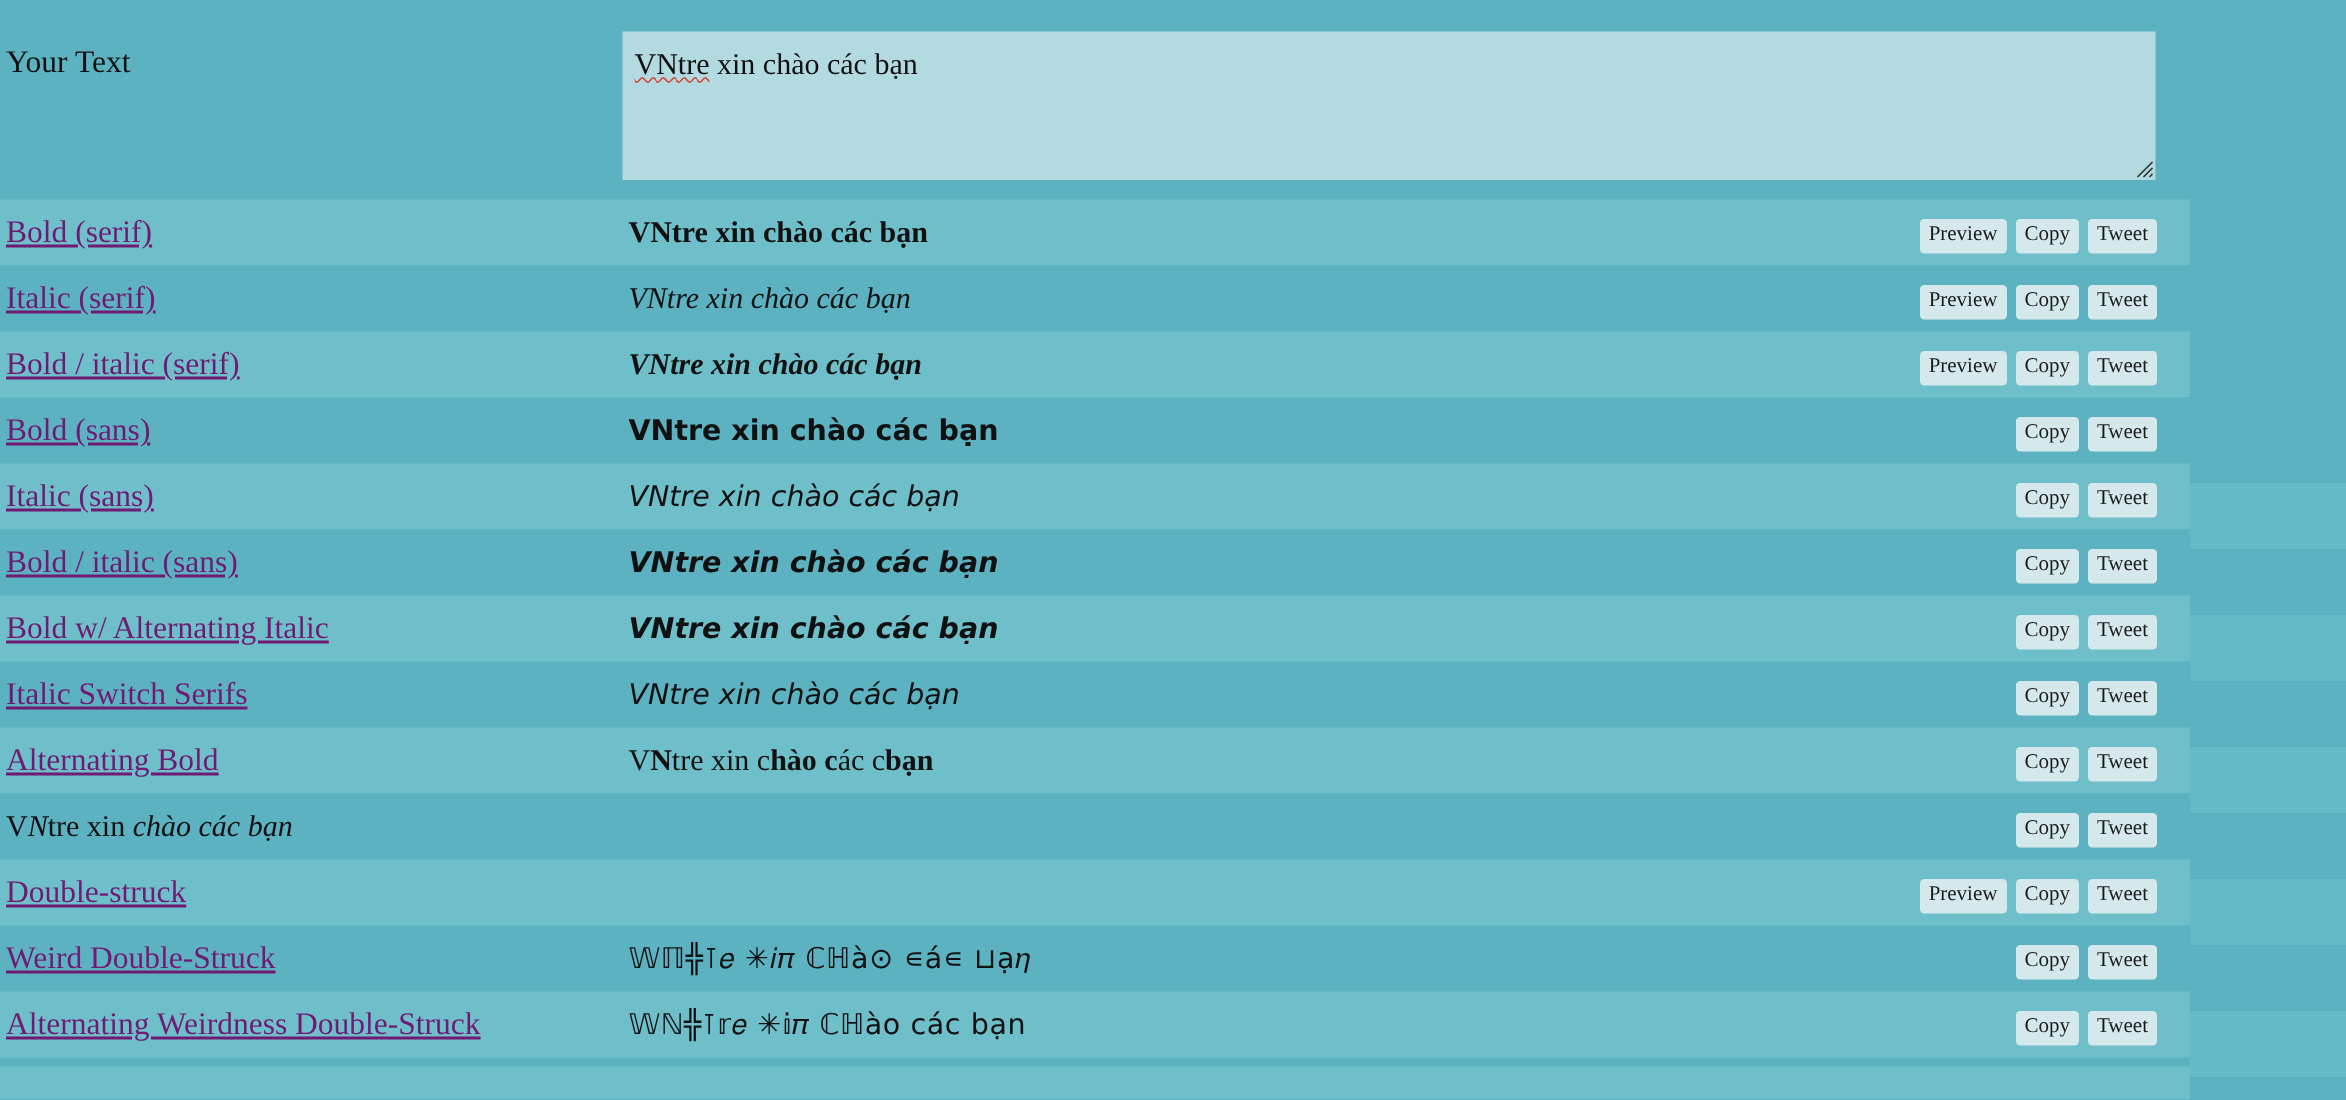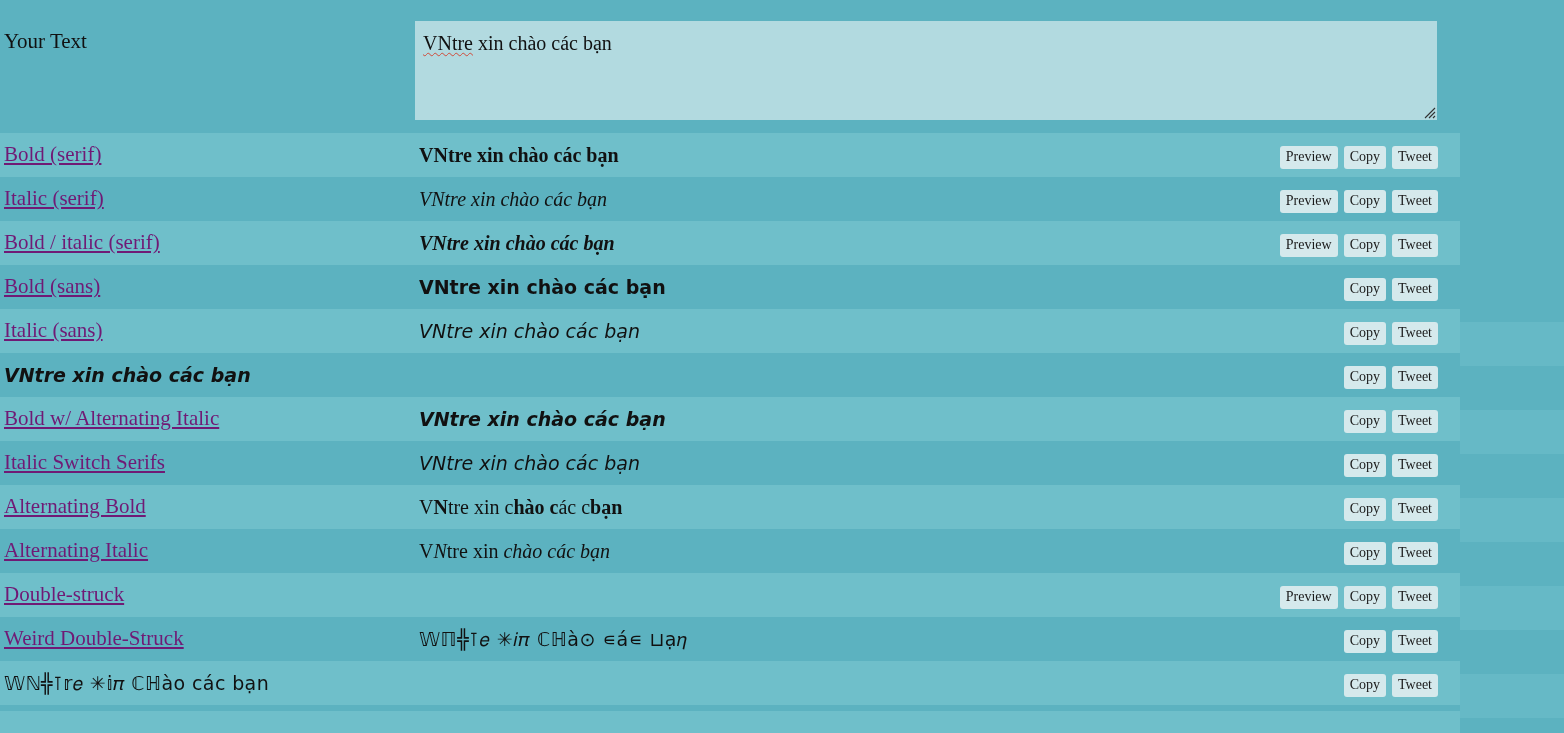--- a/index.html
+++ b/index.html
@@ -241,20 +241,21 @@
         </div>
         <div class="row row-out even">
           <div class="label-cell"><a class="label-link">Italic (sans)</a></div>
           <div class="out-cell"><span class="s-italic-sans">VNtre xin chào các bạn</span></div>
           <div class="btn-cell">
             <button class="btn">Copy</button>
             <button class="btn">Tweet</button>
           </div>
         </div>
         <div class="row row-out odd">
+          <div class="label-cell"><a class="label-link">Bold / italic (sans)</a></div>
           <div class="out-cell"><span class="s-bi-sans">VNtre xin chào các bạn</span></div>
           <div class="btn-cell">
             <button class="btn">Copy</button>
             <button class="btn">Tweet</button>
           </div>
         </div>
         <div class="row row-out even">
           <div class="label-cell"><a class="label-link">Bold w/ Alternating Italic</a></div>
           <div class="out-cell"><span class="s-bold-alt-it">VNtre xin chào các bạn</span></div>
           <div class="btn-cell">
@@ -272,21 +273,20 @@
         </div>
         <div class="row row-out even">
           <div class="label-cell"><a class="label-link">Alternating Bold</a></div>
           <div class="out-cell"><span class="s-alt-bold"><span>V</span><span style="font-weight: 700;">N</span><span>tre xin c</span><span style="font-weight: 700;">hào c</span><span>ác c</span><span style="font-weight: 700;">bạn</span></span></div>
           <div class="btn-cell">
             <button class="btn">Copy</button>
             <button class="btn">Tweet</button>
           </div>
         </div>
         <div class="row row-out odd">
-          <div class="label-cell"><a class="label-link">Alternating Italic</a></div>
           <div class="out-cell"><span class="s-alt-italic"><span>V</span><span style="font-style: italic;">N</span><span>tre xin </span><span style="font-style: italic;">chào các bạn</span></span></div>
           <div class="btn-cell">
             <button class="btn">Copy</button>
             <button class="btn">Tweet</button>
           </div>
         </div>
         <div class="row row-out even">
           <div class="label-cell"><a class="label-link">Double-struck</a></div>
           <div class="btn-cell">
             <button class="btn">Preview</button>
@@ -296,20 +296,21 @@
         </div>
         <div class="row row-out odd">
           <div class="label-cell"><a class="label-link">Weird Double-Struck</a></div>
           <div class="out-cell"><span class="s-weird">𝕎ℿ╬⊺𝑒 ✳𝑖𝜋 ℂℍà⊙ ∊á∊ ⊔ạ𝜂</span></div>
           <div class="btn-cell">
             <button class="btn">Copy</button>
             <button class="btn">Tweet</button>
           </div>
         </div>
         <div class="row row-out even">
+          <div class="label-cell"><a class="label-link">Alternating Weirdness Double-Struck</a></div>
           <div class="out-cell"><span class="s-altweird">𝕎ℕ╬⊺𝕣𝑒 ✳𝕚𝜋 ℂℍào các bạn</span></div>
           <div class="btn-cell">
             <button class="btn">Copy</button>
             <button class="btn">Tweet</button>
           </div>
         </div>
       </div>
 
   </div>
 

